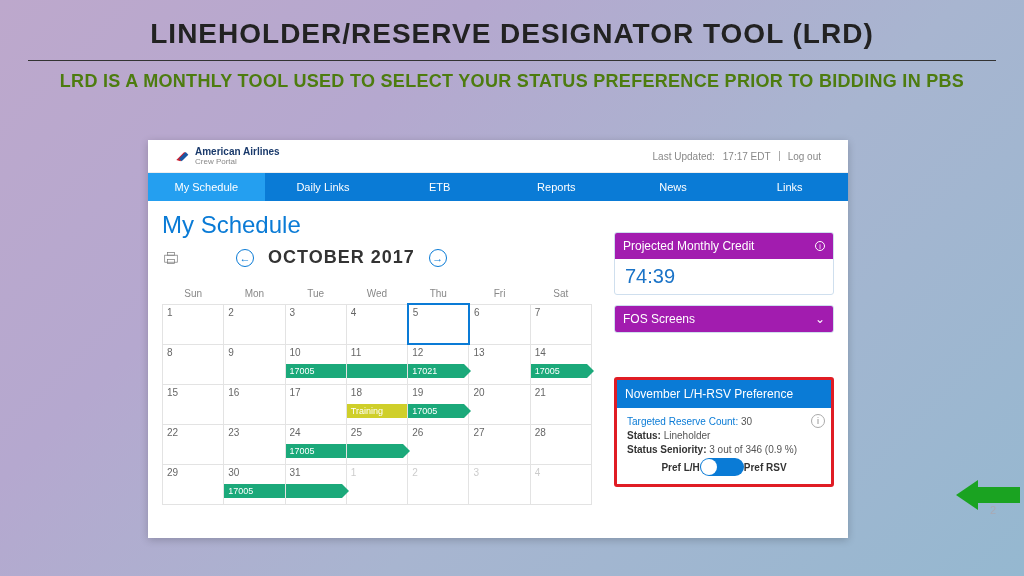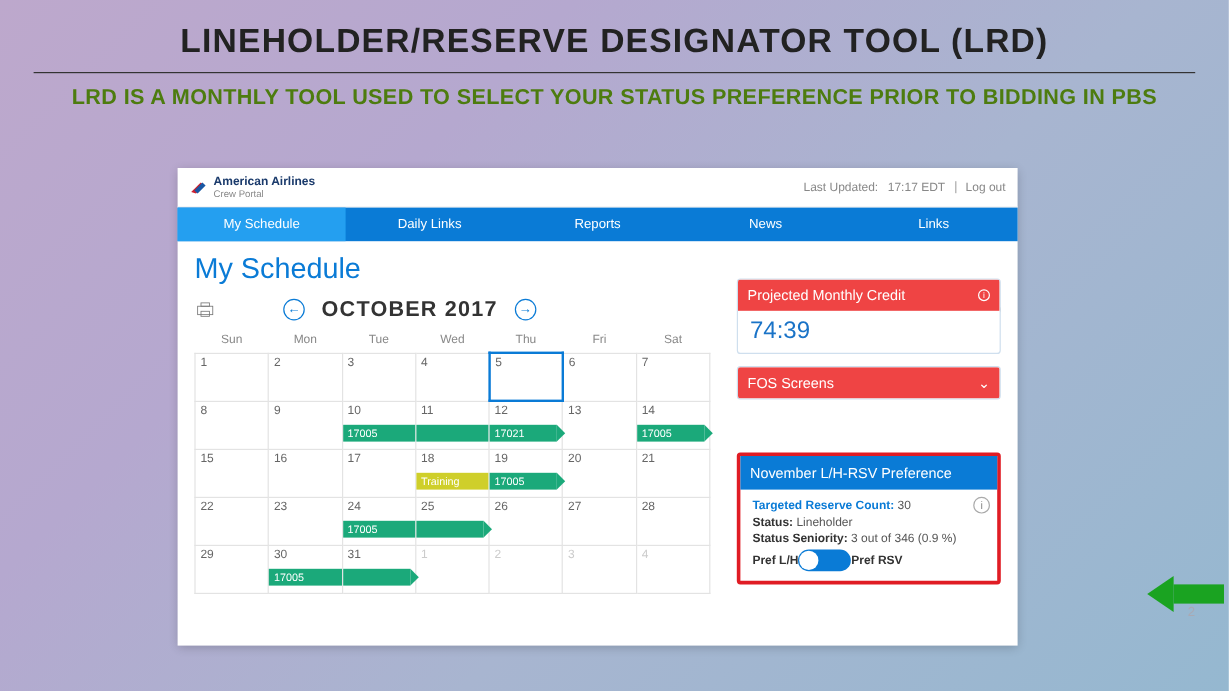--- a/index.html
+++ b/index.html
@@ -2,57 +2,57 @@
 <html><head>
 <meta charset="utf-8">
 <style>
   *{box-sizing:border-box;margin:0;padding:0;font-family:Arial,Helvetica,sans-serif}
   body{width:1024px;height:576px;overflow:hidden;background:linear-gradient(135deg,#bda8cc 0%,#b5a8cf 30%,#a8b5d0 60%,#95b8d0 100%)}
   .slide{position:relative;width:100%;height:100%}
   .title{text-align:center;font-size:28px;font-weight:700;letter-spacing:1px;padding-top:18px;color:#222}
   hr.rule{border:none;border-top:1px solid #333;margin:10px 28px 0}
   .subtitle{text-align:center;font-size:18px;font-weight:700;color:#4d7c0f;margin-top:10px;letter-spacing:.3px}
   .shot{position:absolute;left:148px;top:140px;width:700px;height:398px;background:#fff;box-shadow:0 2px 8px rgba(0,0,0,.2)}
-  .brandrow{display:flex;justify-content:space-between;align-items:center;padding:6px 10px;border-bottom:1px solid #eee;font-size:10px;color:#555}
+  .brandrow{display:flex;justify-content:space-between;align-items:center;padding:6px 27px;border-bottom:1px solid #eee;font-size:10px;color:#555}
   .brand{display:flex;align-items:center;gap:4px;font-weight:700;color:#1a3a6b}
   .brand small{display:block;font-weight:400;color:#888;font-size:8px}
   .logo{width:16px;height:16px}
   .meta{display:flex;gap:8px;align-items:center;color:#888}
   .meta .sep{border-left:1px solid #aaa;height:10px}
   .navbar{display:flex;background:#0a7bd6;color:#fff;font-size:11px}
   .navbar>div{flex:1;text-align:center;padding:8px 0;cursor:pointer}
   .navbar>div.sel{background:#249ff0}
   .pgtitle{color:#0a7bd6;font-size:24px;font-weight:300;padding:10px 14px 6px}
   .calhead{display:flex;align-items:center;gap:22px;padding:2px 14px 6px}
   .ic{width:18px;height:14px}
   .monthnav{display:flex;align-items:center;gap:14px;margin-left:34px}
   .arrow{width:18px;height:18px;border:1px solid #0a7bd6;border-radius:50%;display:flex;align-items:center;justify-content:center;color:#0a7bd6;font-size:11px;cursor:pointer}
   .month{font-size:18px;font-weight:700;letter-spacing:1px;color:#333}
-  .caltable{border-collapse:collapse;margin:0 14px;width:430px;table-layout:fixed;font-size:10px;color:#666}
+  .caltable{border-collapse:collapse;margin:10px 14px;width:430px;table-layout:fixed;font-size:10px;color:#666}
   .caltable th{font-weight:400;color:#888;padding:4px 0}
   .caltable td{border:1px solid #e3e3e3;height:40px;vertical-align:top;padding:2px 4px;position:relative}
   .caltable td.dim{color:#ccc}
   .caltable td.sel{border:2px solid #0a7bd6}
   .pill{position:absolute;left:0;bottom:6px;height:14px;line-height:14px;font-size:9px;color:#fff;background:#1ba97a;padding-left:4px}
   .pill.end{width:calc(100% - 4px)}
   .pill.end::after{content:"";position:absolute;right:-7px;top:0;border-top:7px solid transparent;border-bottom:7px solid transparent;border-left:7px solid #1ba97a}
   .pill.full{width:100%}
   .pill.train{background:#cfcf2a}
   .side{position:absolute;right:14px;top:92px;width:220px}
   .card{border:1px solid #cfdfee;border-radius:3px;margin-bottom:10px;background:#fff;overflow:hidden}
-  .cardh{background:#ef4444;color:#fff;font-size:12px;padding:6px 8px;display:flex;justify-content:space-between;align-items:center}
+  .cardh{background:#a21caf;color:#fff;font-size:12px;padding:6px 8px;display:flex;justify-content:space-between;align-items:center}
   .credit{font-size:20px;color:#1a73c7;padding:6px 10px;font-weight:300}
   .prefcard{border:3px solid #e01c24;border-radius:3px;background:#fff}
   .prefh{background:#0a7bd6;color:#fff;font-size:12px;padding:7px 8px}
   .prefbody{padding:8px 10px;font-size:10px;color:#555;position:relative}
   .prefbody .line{margin-bottom:3px}
   .prefbody b{color:#333}
-  .tgl{color:#0a7bd6;font-weight:700}
+  .tgl{color:#0a7bd6;font-weight:400}
   .info{position:absolute;right:6px;top:6px;width:14px;height:14px;border:1px solid #aaa;border-radius:50%;text-align:center;font-size:9px;line-height:12px;color:#888}
-  .togglerow{display:flex;align-items:center;justify-content:flex-start;margin-top:0;font-size:10px;color:#333}
+  .togglerow{display:flex;align-items:center;justify-content:center;margin-top:0;font-size:10px;color:#333}
   .switch{width:44px;height:18px;background:#0a7bd6;border-radius:9px;position:relative}
   .knob{position:absolute;left:1px;top:1px;width:16px;height:16px;background:#fff;border-radius:50%}
   .biggreen{position:absolute;right:4px;top:480px;width:64px;height:30px}
   .biggreen .shaft{position:absolute;right:0;top:7px;width:42px;height:16px;background:#1aa321}
   .biggreen .head{position:absolute;left:0;top:0;width:0;height:0;border-top:15px solid transparent;border-bottom:15px solid transparent;border-right:22px solid #1aa321}
   .pgnum{position:absolute;right:28px;bottom:60px;font-size:11px;color:#a9a9b3}
   .circ{display:inline-block;width:10px;height:10px;border:1px solid #999;border-radius:50%;font-size:7px;line-height:9px;text-align:center;color:#888;margin-left:auto}
 </style>
 </head>
 <body>
@@ -79,20 +79,21 @@
         <span>Last Updated:</span>
         <span>17:17 EDT</span>
         <span class="sep"></span>
         <span>Log out</span>
       </div>
     </div>
 
     <div class="navbar" id="navbar">
         <div class="sel">My Schedule</div>
         <div>Daily Links</div>
+        <div>ETB</div>
         <div>Reports</div>
         <div>News</div>
         <div>Links</div>
       </div>
 
     <div class="pgtitle">My Schedule</div>
 
     <div class="calhead">
       <svg class="ic" viewBox="0 0 24 20">
           <rect x="3" y="6" width="18" height="10" fill="none" stroke="#777"></rect>

